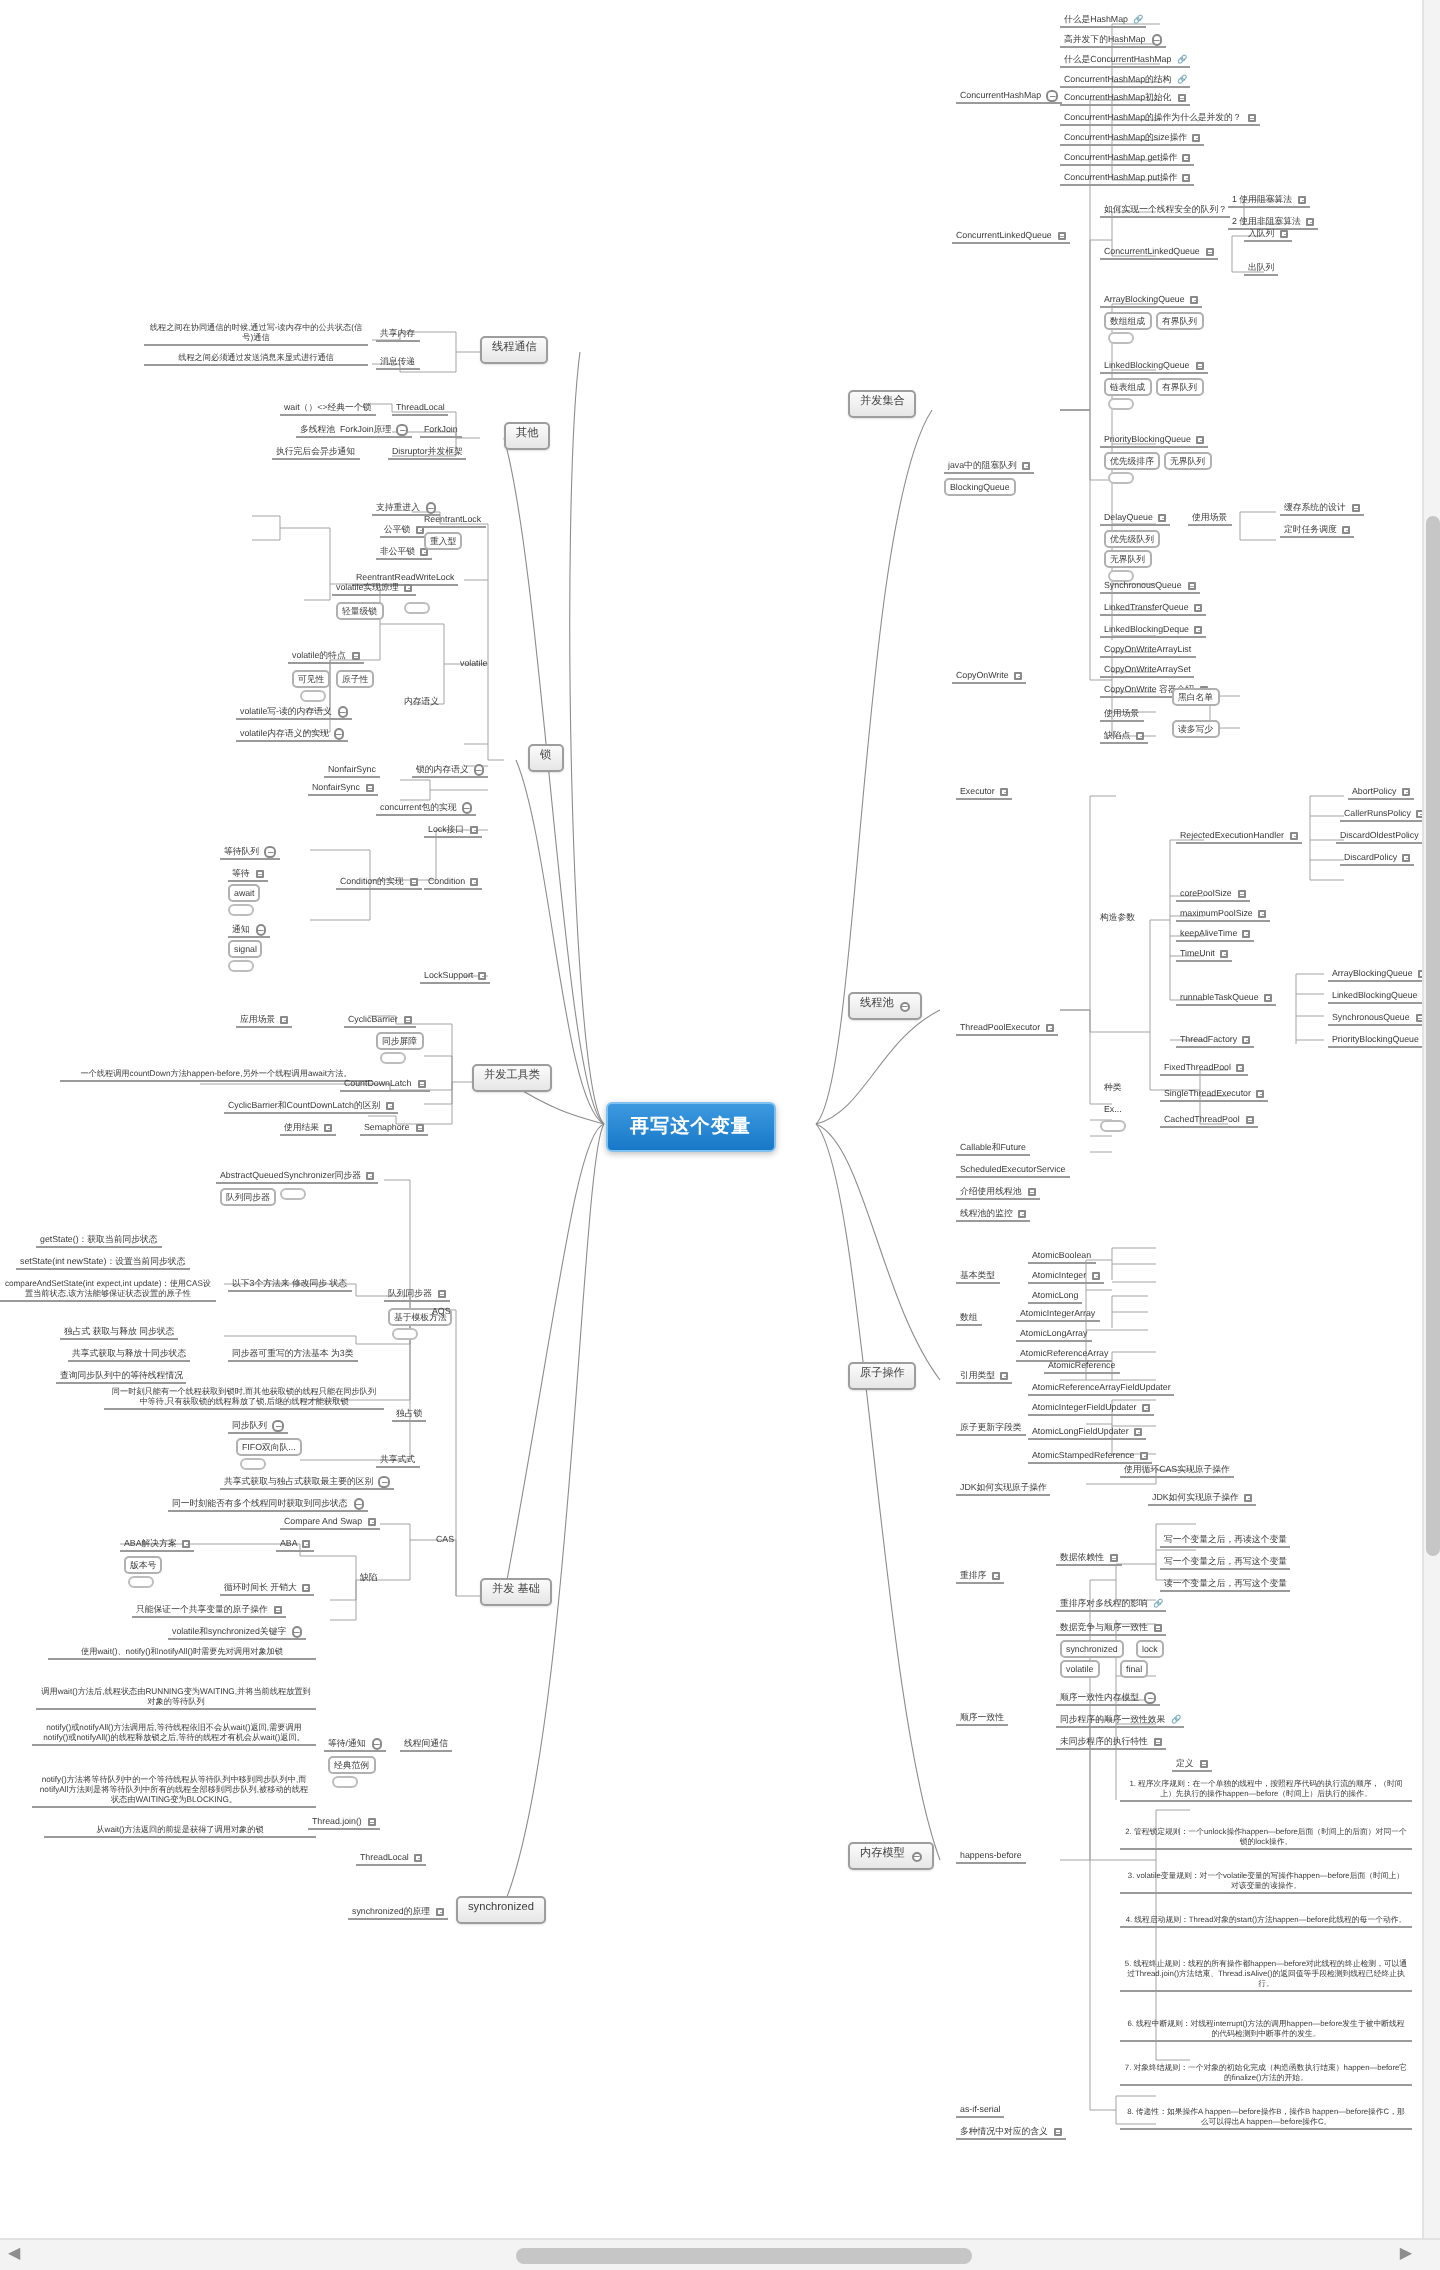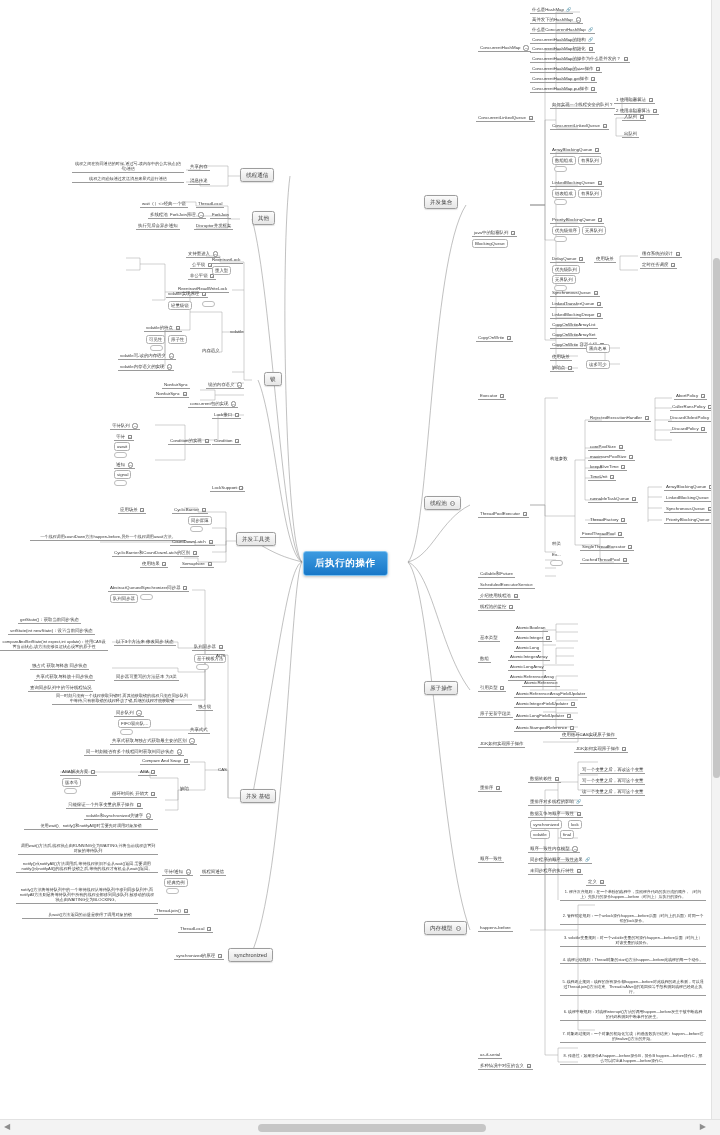--- a/index.html
+++ b/index.html
@@ -250,21 +250,21 @@
       <path d="M192,672 L178,672 L178,668 L112,668"></path>
       <path d="M192,700 L150,700 M192,730 L150,730"></path>
       <path d="M216,770 L205,770 L205,762 L190,762"></path>
       <path d="M205,770 L205,790 L190,790"></path>
       <path d="M190,790 L178,790 L178,778 L165,778 M178,790 L178,800 L165,800 M178,790 L178,810 L165,810"></path>
       <path d="M165,778 L150,778 L150,772 L60,772"></path>
     </g>
   </svg>
 
   <div class="root" style="left:303px;top:551px;">
-    <span>后执行的操作</span>
+    <span>再写这个变量</span>
   </div>
 
   <div class="node branch" style="left:240px;top:168px;">
     <span class="tx">线程通信</span>
   </div>
   <div class="node branch" style="left:252px;top:211px;">
     <span class="tx">其他</span>
   </div>
   <div class="node branch" style="left:264px;top:372px;">
     <span class="tx">锁</span>

